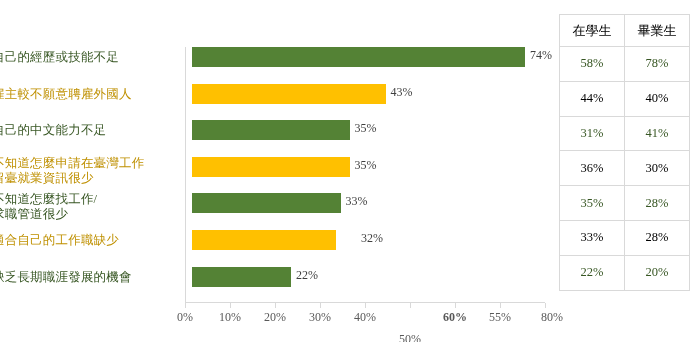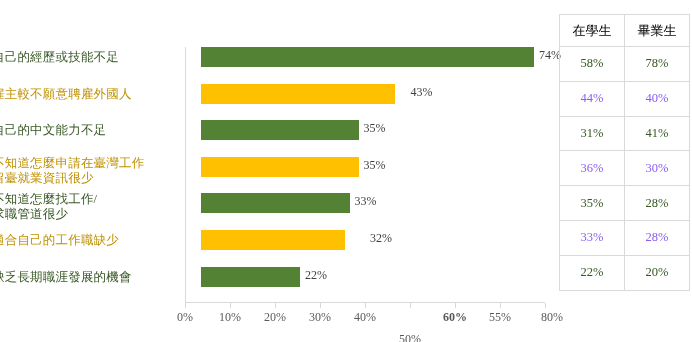--- a/index.html
+++ b/index.html
@@ -51,21 +51,21 @@
     top: 47px;
     width: 360px;
     height: 256px;
     box-sizing: border-box;
     border-left: 1px solid #d9d9d9;
     border-bottom: 1px solid #d9d9d9;
   }
 
   .bar-row {
     position: absolute;
-    left: 15px;
+    left: 6px;
     height: 28px;
     padding-left: 32px;
   }
   .bar {
     position: absolute;
     left: 0;
     top: 0;
     height: 20px;
   }
   .bar.green { background: #548235; }
@@ -120,21 +120,21 @@
     width: 64px;
     height: 33.8px;
     vertical-align: middle;
   }
   #summary-table th {
     color: #000000;
     height: 31px;
     font-size: 13px;
   }
   #summary-table td.green { color: #375623; }
-  #summary-table td.gold  { color: #8b5cf6; }
+  #summary-table td.gold  { color: #000000; }
 </style>
 </head>
 <body>
 
 <div id="chart-figure">
 
   <div class="cat-labels">
       <div class="cat-label green" style="top: 3px;">
         <div>自己的經歷或技能不足</div>
       </div>
@@ -160,21 +160,21 @@
       </div>
     </div>
 
   <div class="plot">
       <div class="bar-row" style="top: 0px; width: 360px;">
         <div class="bar green" style="width: 333px;"></div>
         <div class="bar-value" style="left: 338px;">74%</div>
       </div>
       <div class="bar-row" style="top: 36.6px; width: 360px;">
         <div class="bar gold" style="width: 193.5px;"></div>
-        <div class="bar-value" style="left: 198.5px; margin-left: 11px;">43%</div>
+        <div class="bar-value" style="left: 198.5px;">43%</div>
       </div>
       <div class="bar-row" style="top: 73.2px; width: 360px;">
         <div class="bar green" style="width: 157.5px;"></div>
         <div class="bar-value" style="left: 162.5px;">35%</div>
       </div>
       <div class="bar-row" style="top: 109.8px; width: 360px;">
         <div class="bar gold" style="width: 157.5px;"></div>
         <div class="bar-value" style="left: 162.5px;">35%</div>
       </div>
       <div class="bar-row" style="top: 146.4px; width: 360px;">

